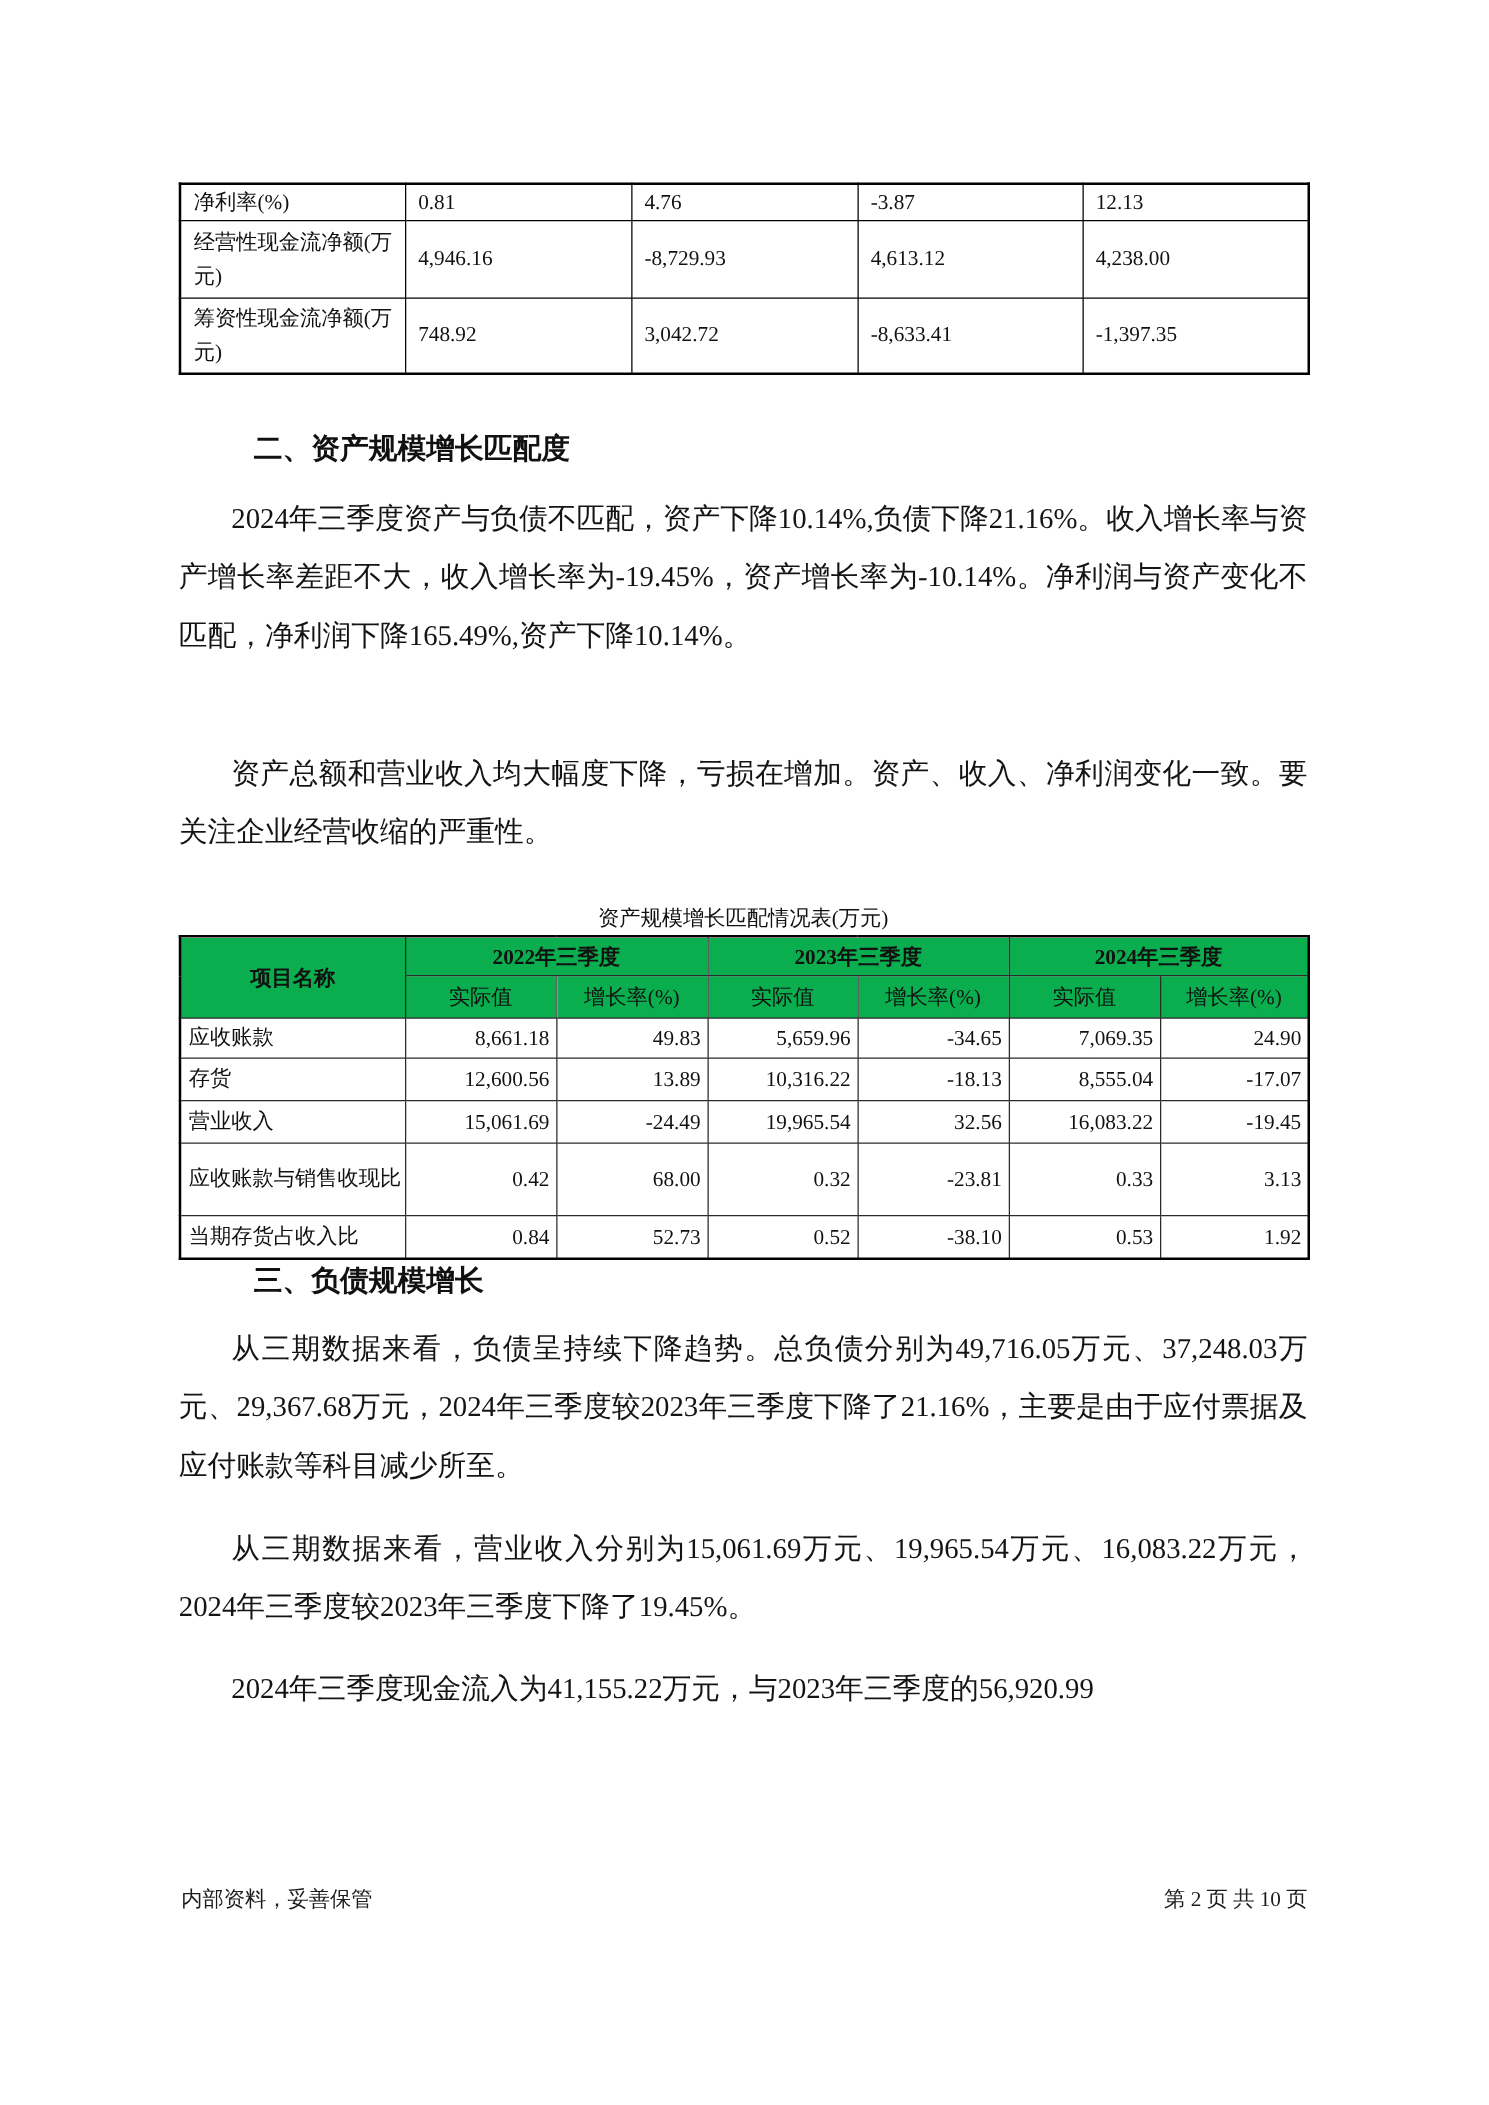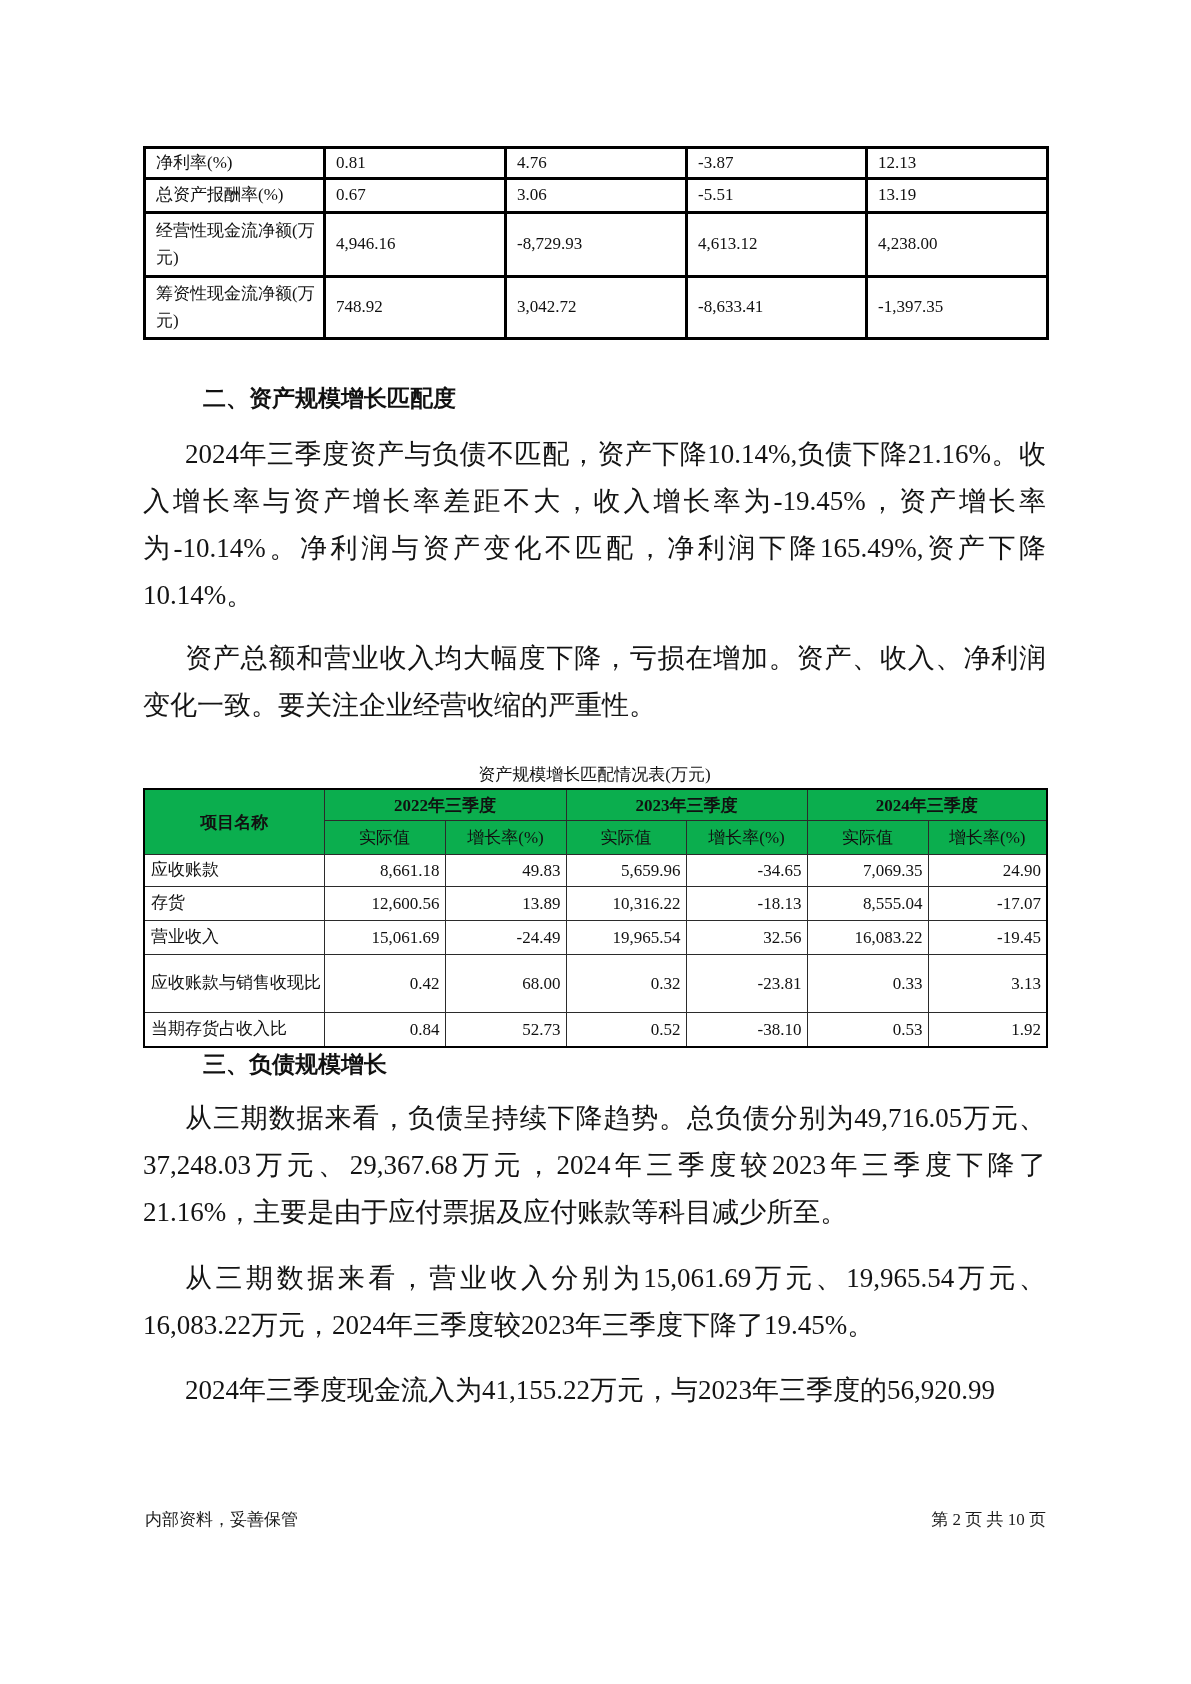--- a/index.html
+++ b/index.html
@@ -18,21 +18,21 @@
   
   table.t1{
     border-collapse:collapse;
     table-layout:fixed;
     width:903px;
     margin-top:146px;
     border:2px solid #000;
     font-size:17px;
   }
   table.t1 td{
-    border:3px solid #000000;
+    border:1px solid #000000;
     vertical-align:middle;
     padding:0 4px 0 10px;
     line-height:1.55;
     overflow:hidden;
   }
   table.t1 tr.r-s1 td{height:28px;}
   table.t1 tr.r-s2 td{height:31px;}
   table.t1 tr.r-t1 td{height:61px;}
   table.t1 tr.r-t2 td{height:63px;}
   table.t1 tr.r-t3 td{height:59px;}
@@ -42,21 +42,21 @@
     font-weight:700;
     font-size:23px;
     line-height:33px;
     padding-left:60px;
     margin:0;
   }
   .h-sec.h2{margin-top:42px;}
   .h-sec.h3{}
   
   .para{
-    font-size:27px;
+    font-size:23px;
     line-height:47px;
     text-align:justify;
     text-indent:42px;
     margin:0;
     color:#141414;
   }
   .para.p1{margin-top:16px;height:188px;}
   .para.p2{margin-top:16px;height:94px;}
   .para.p3{margin-top:14px;height:141px;}
   .para.p4{margin-top:19px;height:94px;}
@@ -116,27 +116,20 @@
           <col style="width:181px">
       </colgroup>
       <tbody>
         <tr class="r-s1">
           <td>净利率(%)</td>
           <td>0.81</td>
           <td>4.76</td>
           <td>-3.87</td>
           <td>12.13</td>
         </tr>
-        <tr class="r-s2">
-          <td>总资产报酬率(%)</td>
-          <td>0.67</td>
-          <td>3.06</td>
-          <td>-5.51</td>
-          <td>13.19</td>
-        </tr>
         <tr class="r-t1">
           <td>经营性现金流净额(万元)</td>
           <td>4,946.16</td>
           <td>-8,729.93</td>
           <td>4,613.12</td>
           <td>4,238.00</td>
         </tr>
         <tr class="r-t3">
           <td>筹资性现金流净额(万元)</td>
           <td>748.92</td>

